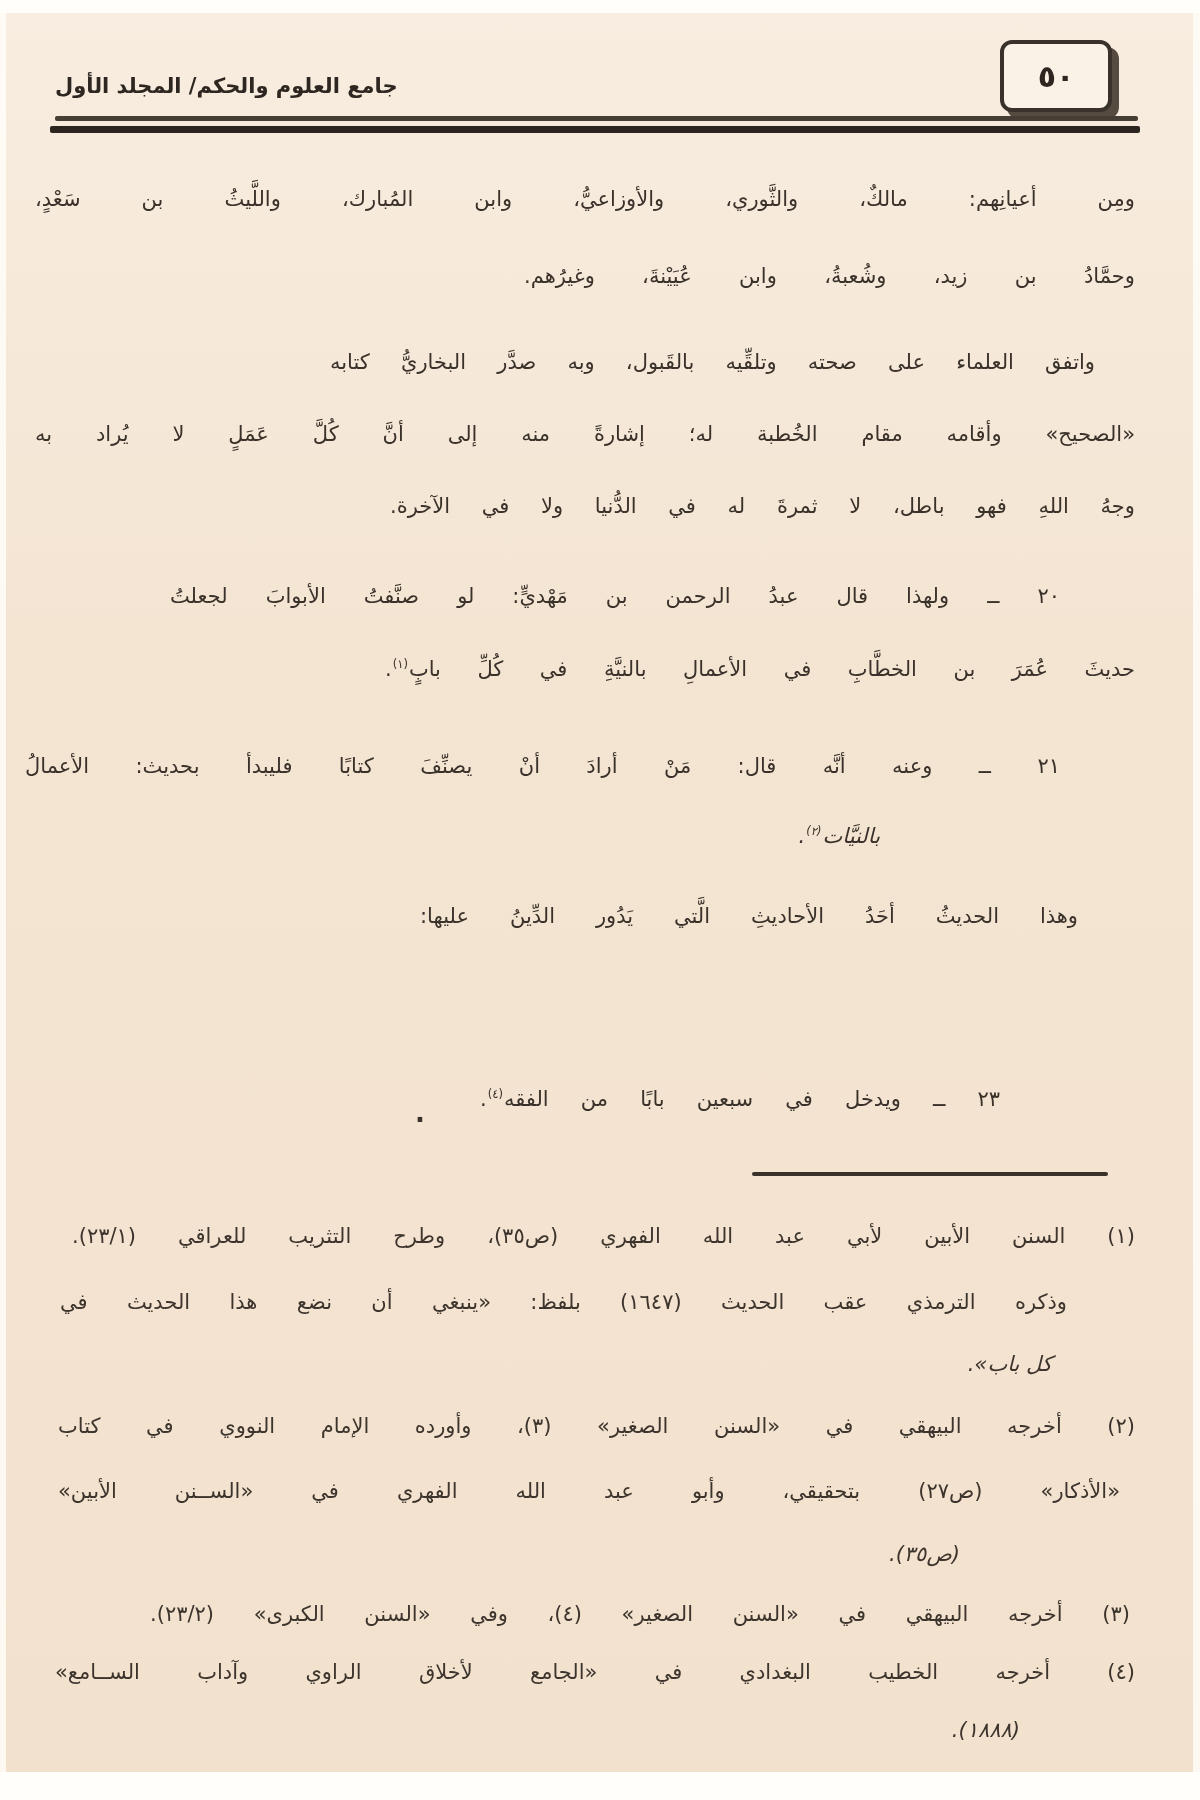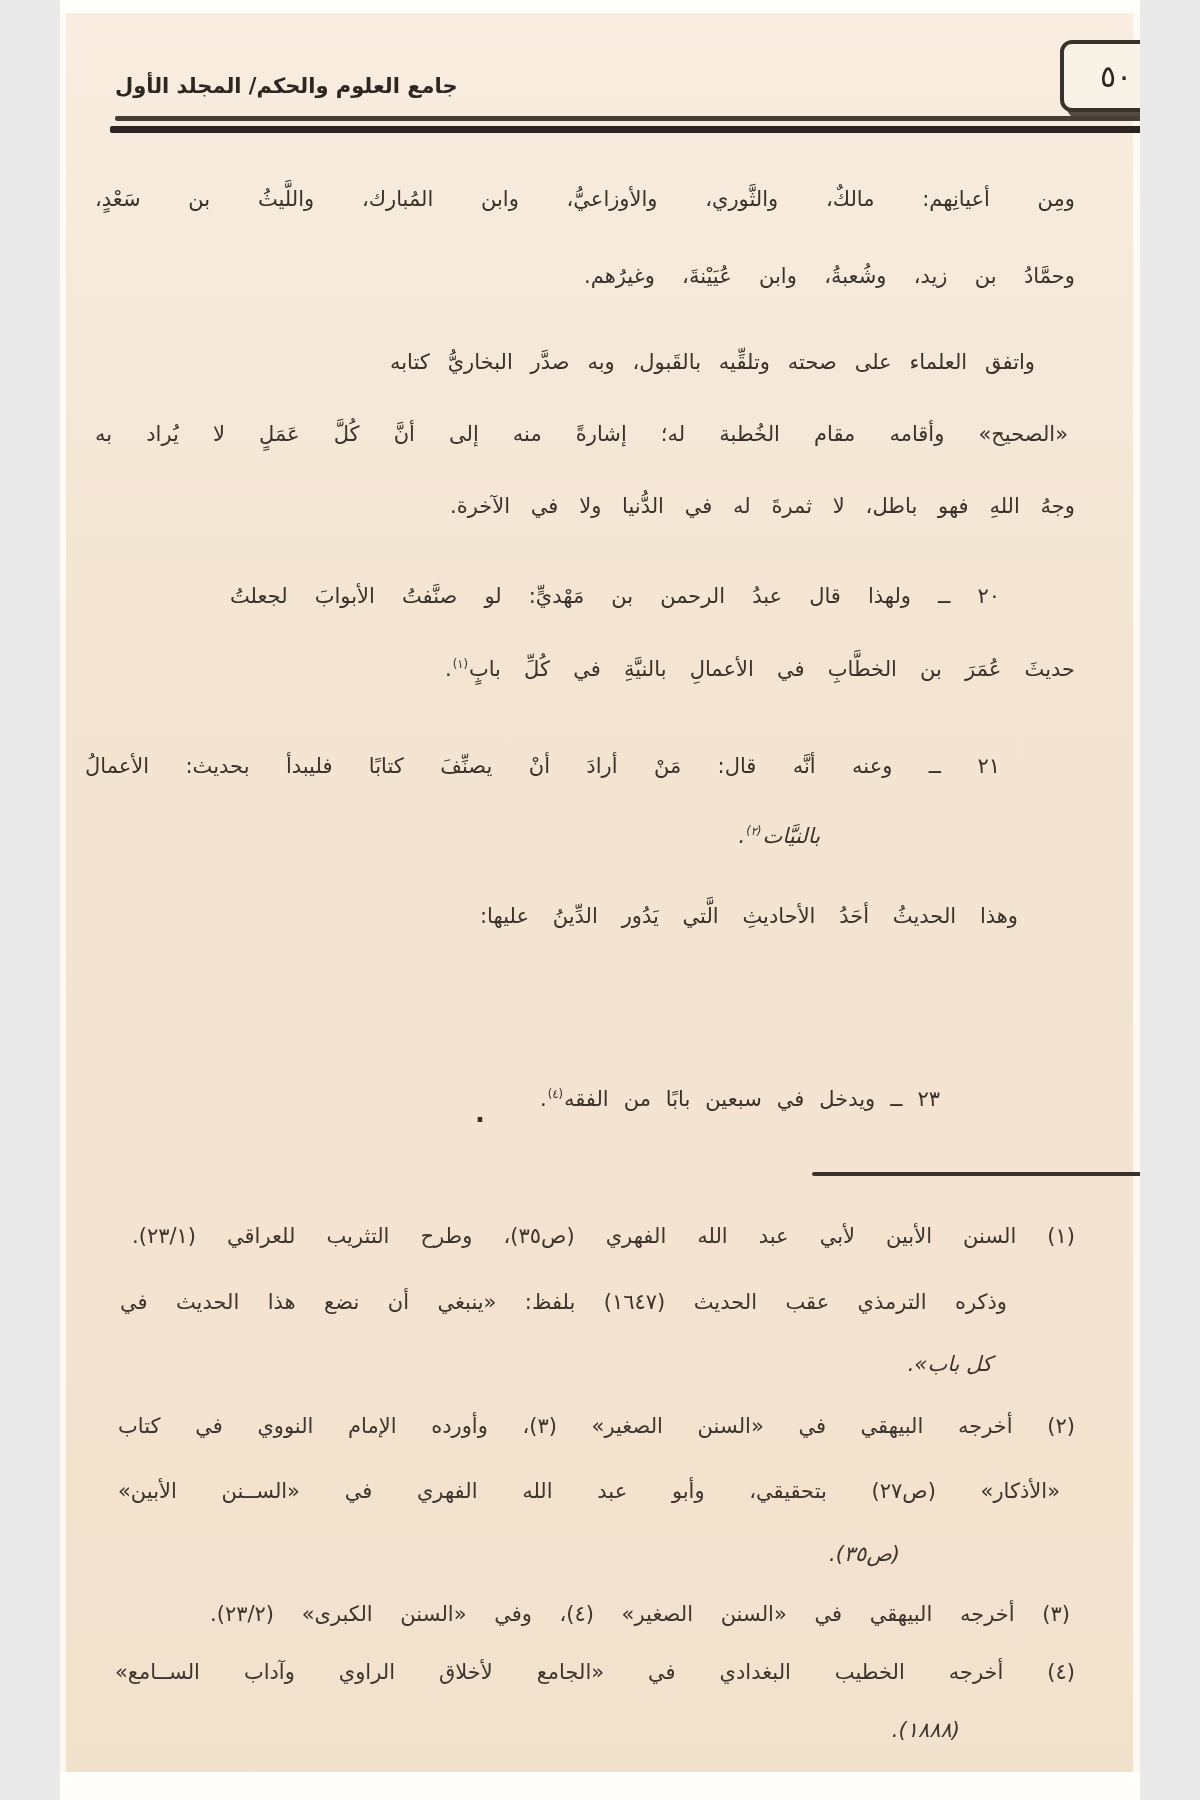--- a/index.html
+++ b/index.html
@@ -1,33 +1,33 @@
 <!DOCTYPE html>
 <html lang="ar" dir="rtl"><head>
 <meta charset="utf-8">
 <style>
   html,body{margin:0;padding:0;background:#e9e9e9;}
   .page{
-    position:relative;width:1080px;height:1800px;margin:0 auto;
+    position:relative;width:1200px;height:1800px;margin:0 auto;
     background:linear-gradient(180deg,#f8ede0 0%,#f4e5d3 35%,#f2e1cd 100%);
     font-family:"DejaVu Sans",sans-serif;color:#3a322a;direction:rtl;overflow:hidden;
   }
   .edge{position:absolute;background:#fffefa;}
   .edge.top{top:0;left:0;right:0;height:13px;}
   .edge.bottom{bottom:0;left:0;right:0;height:28px;}
   .edge.left{top:0;left:0;bottom:0;width:6px;opacity:.8;}
   .edge.right{top:0;right:0;bottom:0;width:7px;opacity:.8;}
 
   .runhead{position:absolute;top:74px;left:55px;font-size:21px;font-weight:bold;color:#2e2620;letter-spacing:.2px;}
   .pagenum-box{
     position:absolute;top:40px;left:1000px;width:104px;height:64px;
     background:#f9f2e6;border:4px solid #39322a;border-radius:12px;
     box-shadow:7px 7px 0 #564b41;
     display:flex;align-items:center;justify-content:center;
-    font-size:30px;font-weight:normal;color:#2e2620;
+    font-size:30px;font-weight:bold;color:#2e2620;
   }
   .rule{position:absolute;border-radius:2px;}
   .rule.r1{left:55px;width:1083px;top:116px;height:5px;background:#463d34;}
   .rule.r2{left:50px;width:1090px;top:126px;height:7px;background:#2c251f;}
 
   .bl{position:absolute;font-size:21px;line-height:1.35;color:#3a322a;}
   .fl{position:absolute;font-size:21px;line-height:1.35;color:#3d352d;}
   .nat{white-space:nowrap;font-style:italic;}
   .just{text-align:justify;text-align-last:justify;}
   .ref{font-size:.55em;vertical-align:8px;padding:0 1px;}
@@ -47,21 +47,21 @@
   <div class="runhead">جامع العلوم والحكم/ المجلد الأول</div>
   <div class="pagenum-box">
     <span>٥٠</span>
   </div>
   <div class="rule r1"></div>
   <div class="rule r2"></div>
 
   <div class="bl just" style="top:185px;left:35px;right:65px">ومِن أعيانِهم: مالكٌ، والثَّوري، والأوزاعيُّ، وابن المُبارك، واللَّيثُ بن سَعْدٍ،</div>
   <div class="bl just" style="top:262px;left:524px;right:65px">وحمَّادُ بن زيد، وشُعبةُ، وابن عُيَيْنةَ، وغيرُهم.</div>
   <div class="bl just" style="top:348px;left:330px;right:105px">واتفق العلماء على صحته وتلقِّيه بالقَبول، وبه صدَّر البخاريُّ كتابه</div>
-  <div class="bl just" style="top:420px;left:35px;right:72px">«الصحيح» وأقامه مقام الخُطبة له؛ إشارةً منه إلى أنَّ كُلَّ عَمَلٍ لا يُراد به</div>
+  <div class="bl just" style="top:420px;left:35px;right:65px">«الصحيح» وأقامه مقام الخُطبة له؛ إشارةً منه إلى أنَّ كُلَّ عَمَلٍ لا يُراد به</div>
   <div class="bl just" style="top:492px;left:390px;right:65px">وجهُ اللهِ فهو باطل، لا ثمرةَ له في الدُّنيا ولا في الآخرة.</div>
   <div class="bl just" style="top:582px;left:170px;right:140px">٢٠ ــ ولهذا قال عبدُ الرحمن بن مَهْديٍّ: لو صنَّفتُ الأبوابَ لجعلتُ</div>
 
   <div class="bl just" style="top:655px;left:385px;right:65px">
     <span>حديثَ عُمَرَ بن الخطَّابِ في الأعمالِ بالنيَّةِ في كُلِّ بابٍ</span><span class="ref">(١)</span><span>.</span>
   </div>
 
   <div class="bl just" style="top:752px;left:25px;right:140px">٢١ ــ وعنه أنَّه قال: مَنْ أرادَ أنْ يصنِّفَ كتابًا فليبدأ بحديث: الأعمالُ</div>
 
   <div class="bl nat" style="top:822px;right:320px">

